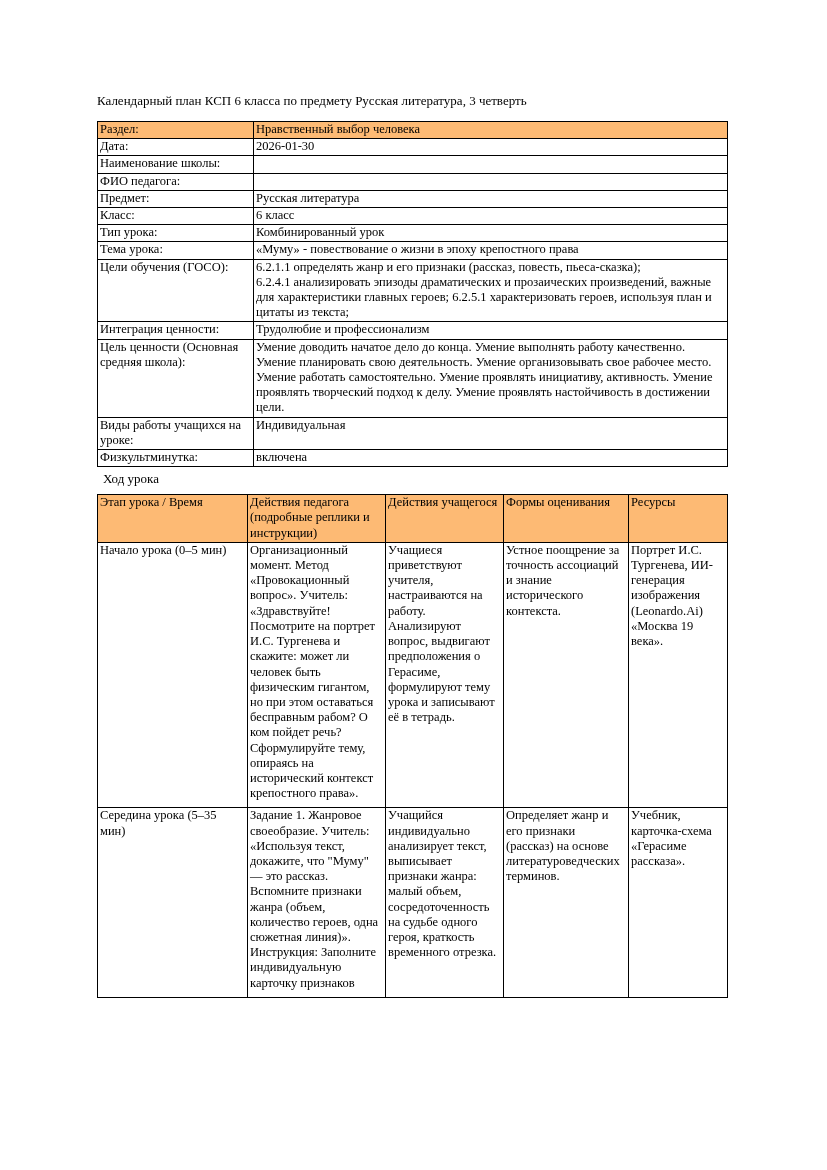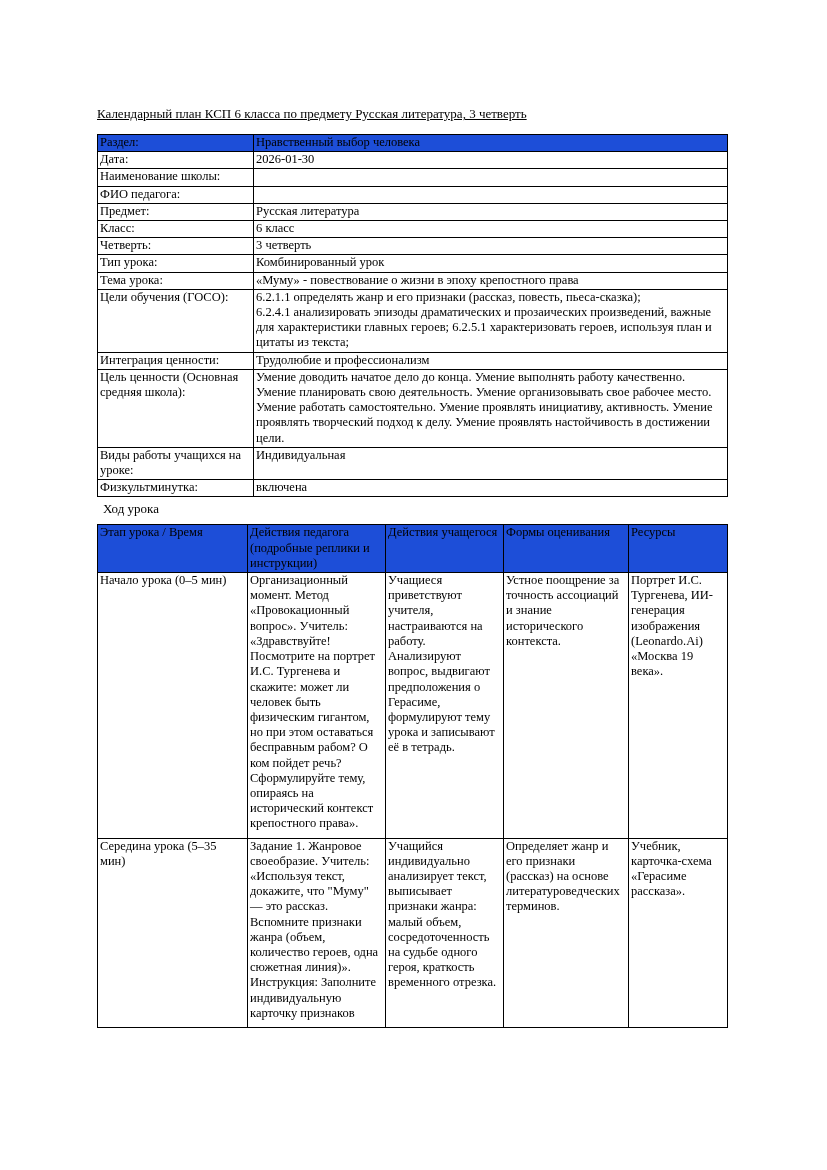--- a/index.html
+++ b/index.html
@@ -15,44 +15,43 @@
     position: relative;
     overflow: hidden;
   }
   .page {
     position: absolute;
     left: 97px;
     top: 93px;
     width: 630px;
   }
   .doc-title {
-    margin: 13px 0 13px 0;
+    margin: 0 0 13px 0;
     font-size: 13px;
     line-height: 15px;
     white-space: nowrap;
-    text-decoration: underline;
   }
   table {
     border-collapse: collapse;
     table-layout: fixed;
     width: 630px;
   }
   td, th {
     border: 1px solid #000000;
     vertical-align: top;
     padding: 0 3px 1px 2px;
     font-size: 12.5px;
     line-height: 15.2px;
     font-weight: normal;
     text-align: left;
     word-wrap: break-word;
     white-space: pre-line;
   }
   .shaded td, thead th {
-    background: #1d4ed8;
+    background: #fdba74;
   }
   .info-table .c1 { width: 156px; }
   .info-table .c2 { width: 474px; }
   .section-heading {
     margin: 4px 0 8px 6px;
     font-size: 13px;
     line-height: 15px;
   }
   .lesson-table .c1 { width: 150px; }
   .lesson-table .c2 { width: 138px; }
@@ -90,24 +89,20 @@
         <td>ФИО педагога:</td>
         <td></td>
       </tr>
       <tr>
         <td>Предмет:</td>
         <td>Русская литература</td>
       </tr>
       <tr>
         <td>Класс:</td>
         <td>6 класс</td>
-      </tr>
-      <tr>
-        <td>Четверть:</td>
-        <td>3 четверть</td>
       </tr>
       <tr>
         <td>Тип урока:</td>
         <td>Комбинированный урок</td>
       </tr>
       <tr>
         <td>Тема урока:</td>
         <td>«Муму» - повествование о жизни в эпоху крепостного права</td>
       </tr>
       <tr>

